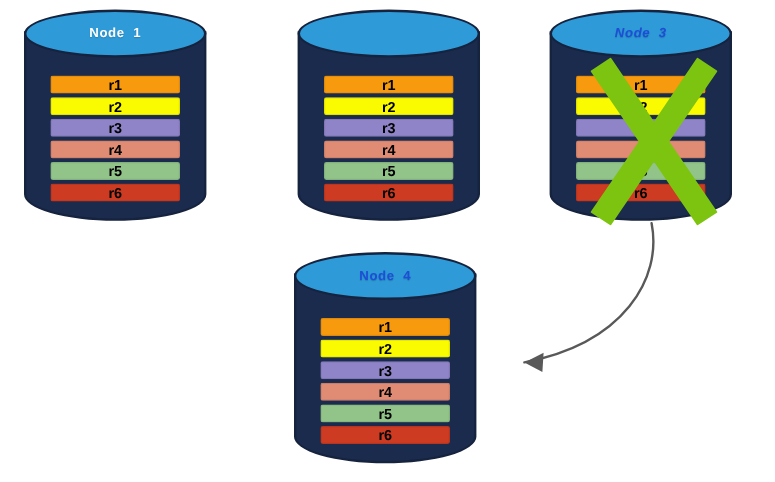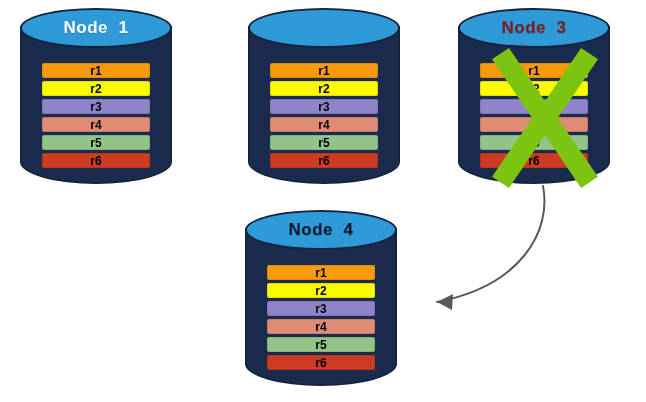--- a/index.html
+++ b/index.html
@@ -53,21 +53,21 @@
   .cyl-title {
     position: absolute;
     left: 0;
     top: 0;
     width: 100%;
     height: 40px;
     line-height: 40px;
     text-align: center;
     color: #ffffff;
     font-weight: bold;
-    font-size: 17px;
+    font-size: 11px;
     letter-spacing: 0.5px;
     z-index: 4;
     white-space: pre;
     text-shadow: 0 1px 1px rgba(0,0,0,0.18);
   }
 
   .rows {
     position: absolute;
     left: 0;
     top: 0;
@@ -144,34 +144,34 @@
         <div class="cyl-body" style="height: 158px; background: rgb(27, 43, 77); border-color: rgb(22, 35, 63);"></div>
         <div class="rows" style="top: 55px;">
           <div class="row" style="width: 108px; background: rgb(247, 154, 14); color: rgb(0, 0, 0);">r1</div>
           <div class="row" style="width: 108px; background: rgb(250, 250, 0); color: rgb(0, 0, 0);">r2</div>
           <div class="row" style="width: 108px; background: rgb(144, 132, 200); color: rgb(0, 0, 0);">r3</div>
           <div class="row" style="width: 108px; background: rgb(224, 139, 116); color: rgb(0, 0, 0);">r4</div>
           <div class="row" style="width: 108px; background: rgb(146, 196, 138); color: rgb(0, 0, 0);">r5</div>
           <div class="row" style="width: 108px; background: rgb(204, 59, 34); color: rgb(0, 0, 0);">r6</div>
         </div>
         <div class="cyl-top" style="background: rgb(46, 155, 216); border-color: rgb(22, 35, 63);"></div>
-        <div class="cyl-title" style="color: #7f1d1d;">Node  3</div>
+        <div class="cyl-title" style="color: #1d4ed8; font-style: italic;">Node  3</div>
       </div>
       <div class="node" style="left: 245px; top: 210px; width: 152px; height: 186px;">
         <div class="cyl-body" style="height: 158px; background: rgb(27, 43, 77); border-color: rgb(22, 35, 63);"></div>
         <div class="rows" style="top: 55px;">
           <div class="row" style="width: 108px; background: rgb(247, 154, 14); color: rgb(0, 0, 0);">r1</div>
           <div class="row" style="width: 108px; background: rgb(250, 250, 0); color: rgb(0, 0, 0);">r2</div>
           <div class="row" style="width: 108px; background: rgb(144, 132, 200); color: rgb(0, 0, 0);">r3</div>
           <div class="row" style="width: 108px; background: rgb(224, 139, 116); color: rgb(0, 0, 0);">r4</div>
           <div class="row" style="width: 108px; background: rgb(146, 196, 138); color: rgb(0, 0, 0);">r5</div>
           <div class="row" style="width: 108px; background: rgb(204, 59, 34); color: rgb(0, 0, 0);">r6</div>
         </div>
         <div class="cyl-top" style="background: rgb(46, 155, 216); border-color: rgb(22, 35, 63);"></div>
-        <div class="cyl-title" style="color: #0f172a;">Node  4</div>
+        <div class="cyl-title" style="color: #1d4ed8;">Node  4</div>
       </div>
     </div>
 
   <svg id="arrow-layer" viewBox="0 0 646 402">
     <path id="arrow-path" fill="none" stroke-width="2" stroke-linecap="round" d="M 543,186 C 552,232 520,286 437,302" stroke="#595959"></path>
     <polygon id="arrow-head" points="437,302 453,294 452,310" fill="#595959"></polygon>
   </svg>
 
 <svg class="cross" viewBox="0 0 100 100" preserveAspectRatio="none" style="left: 492px; top: 48px; width: 106px; height: 140px;">
       <path d="M 0,8 L 16,0 L 50,38 L 84,0 L 100,8 L 62,50 L 100,92 L 84,100 L 50,62 L 16,100 L 0,92 L 38,50 Z" fill="#7DC410"></path>

